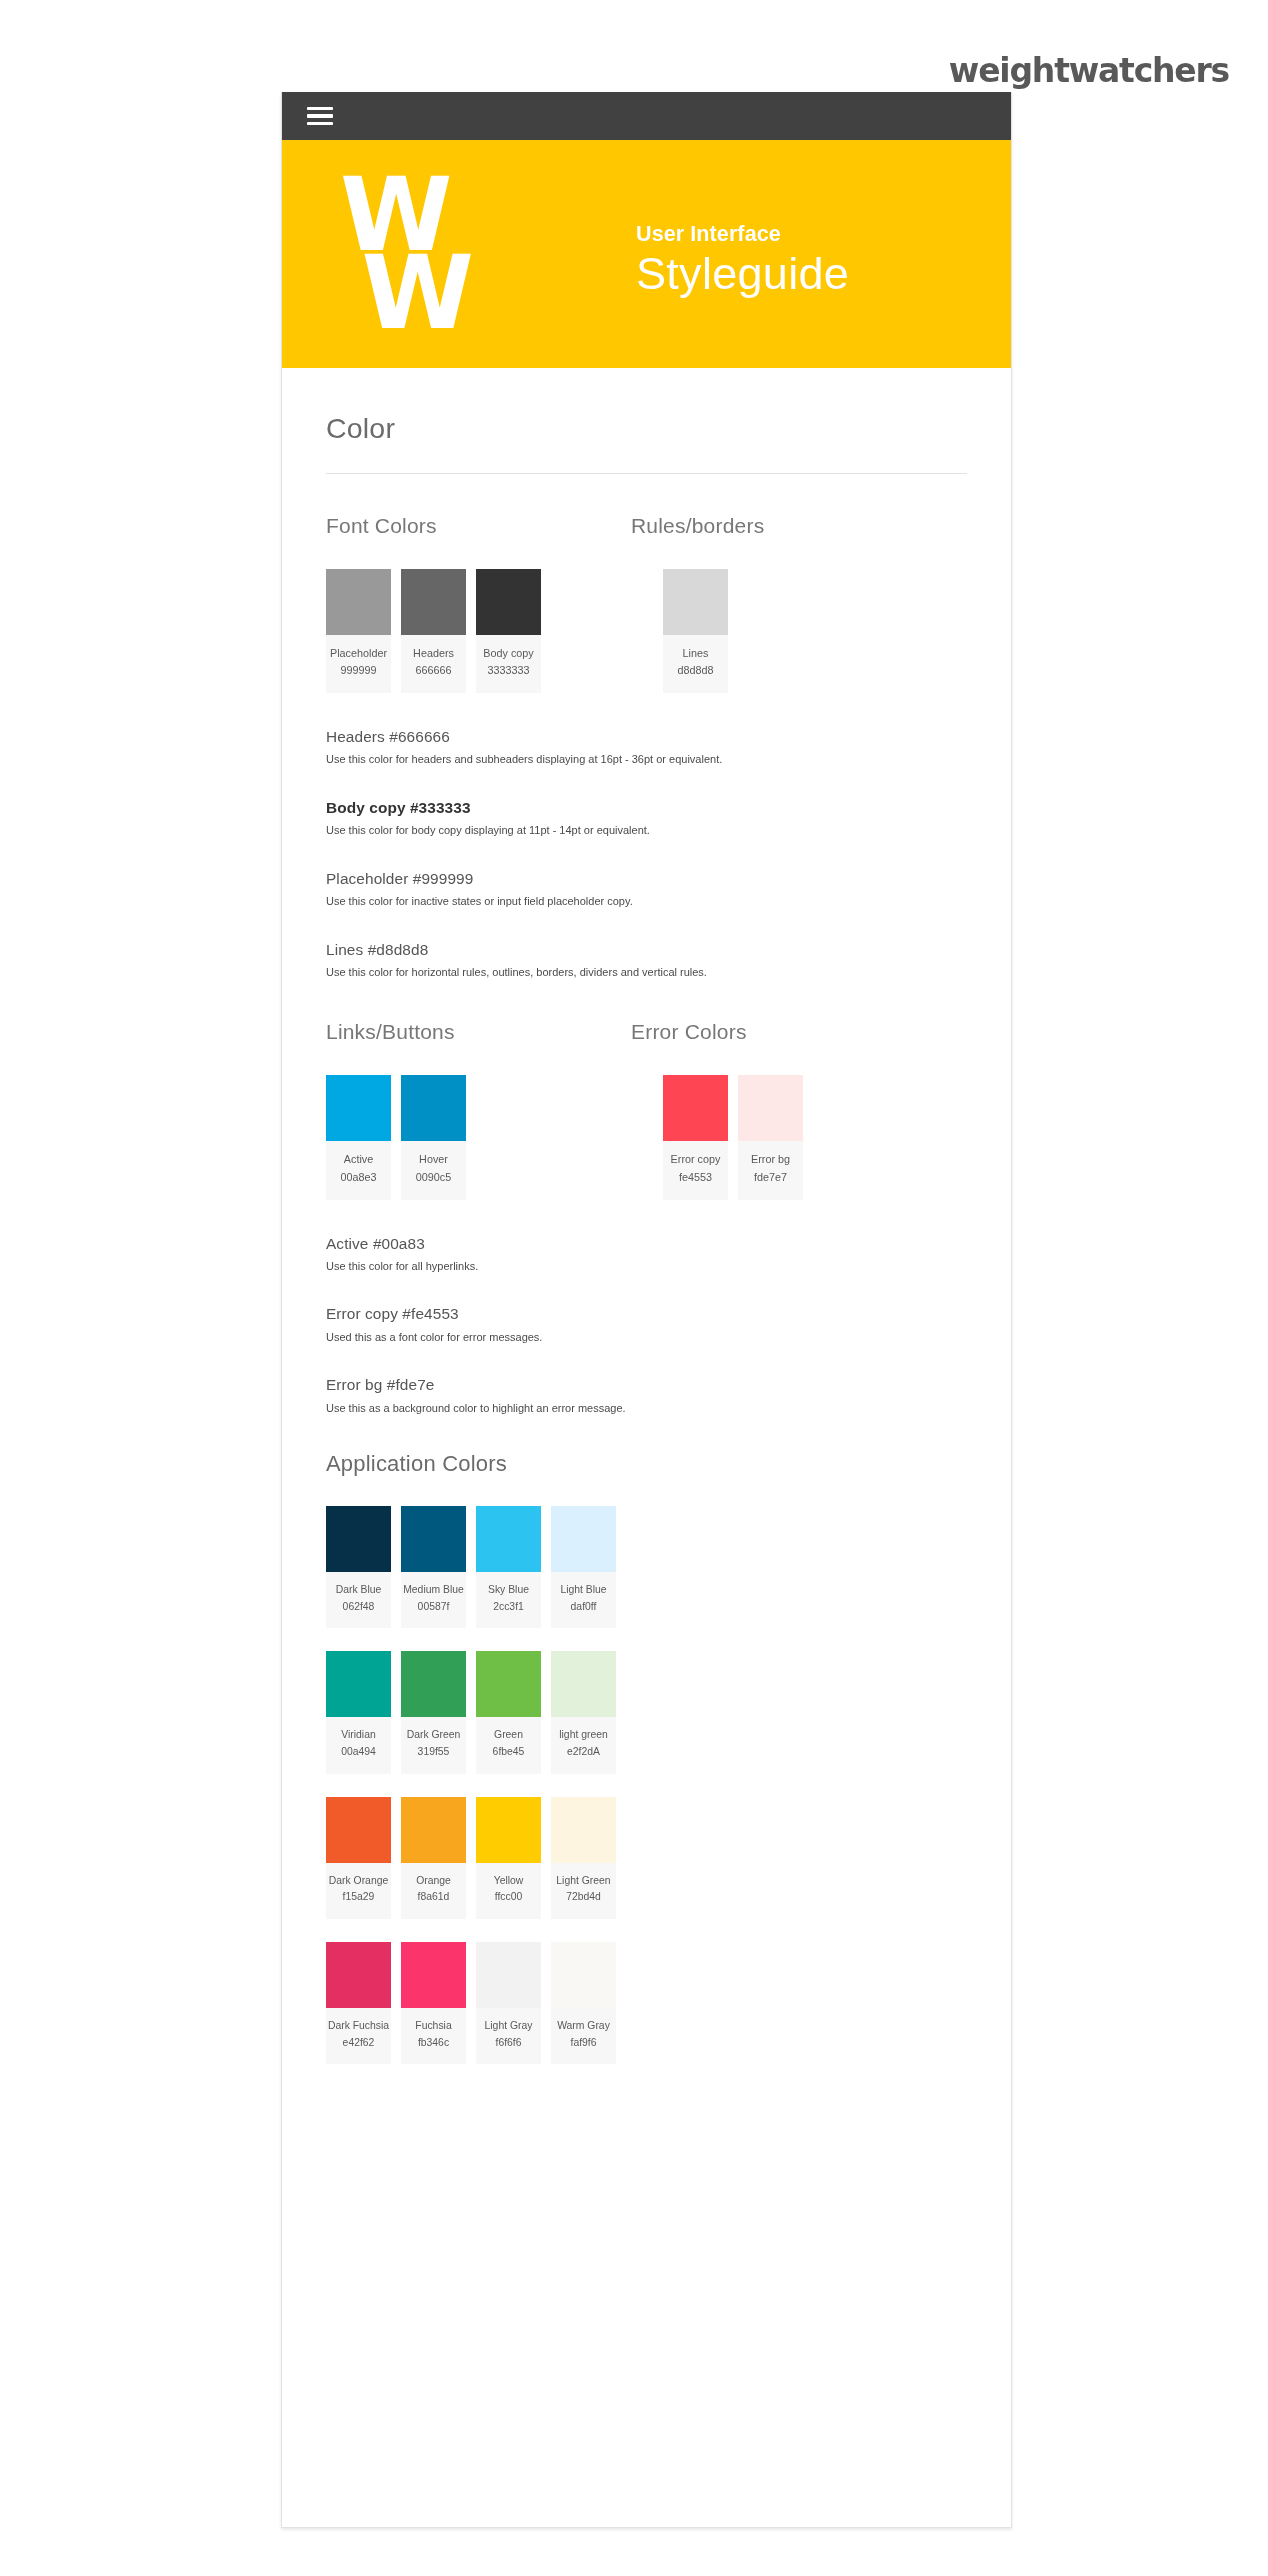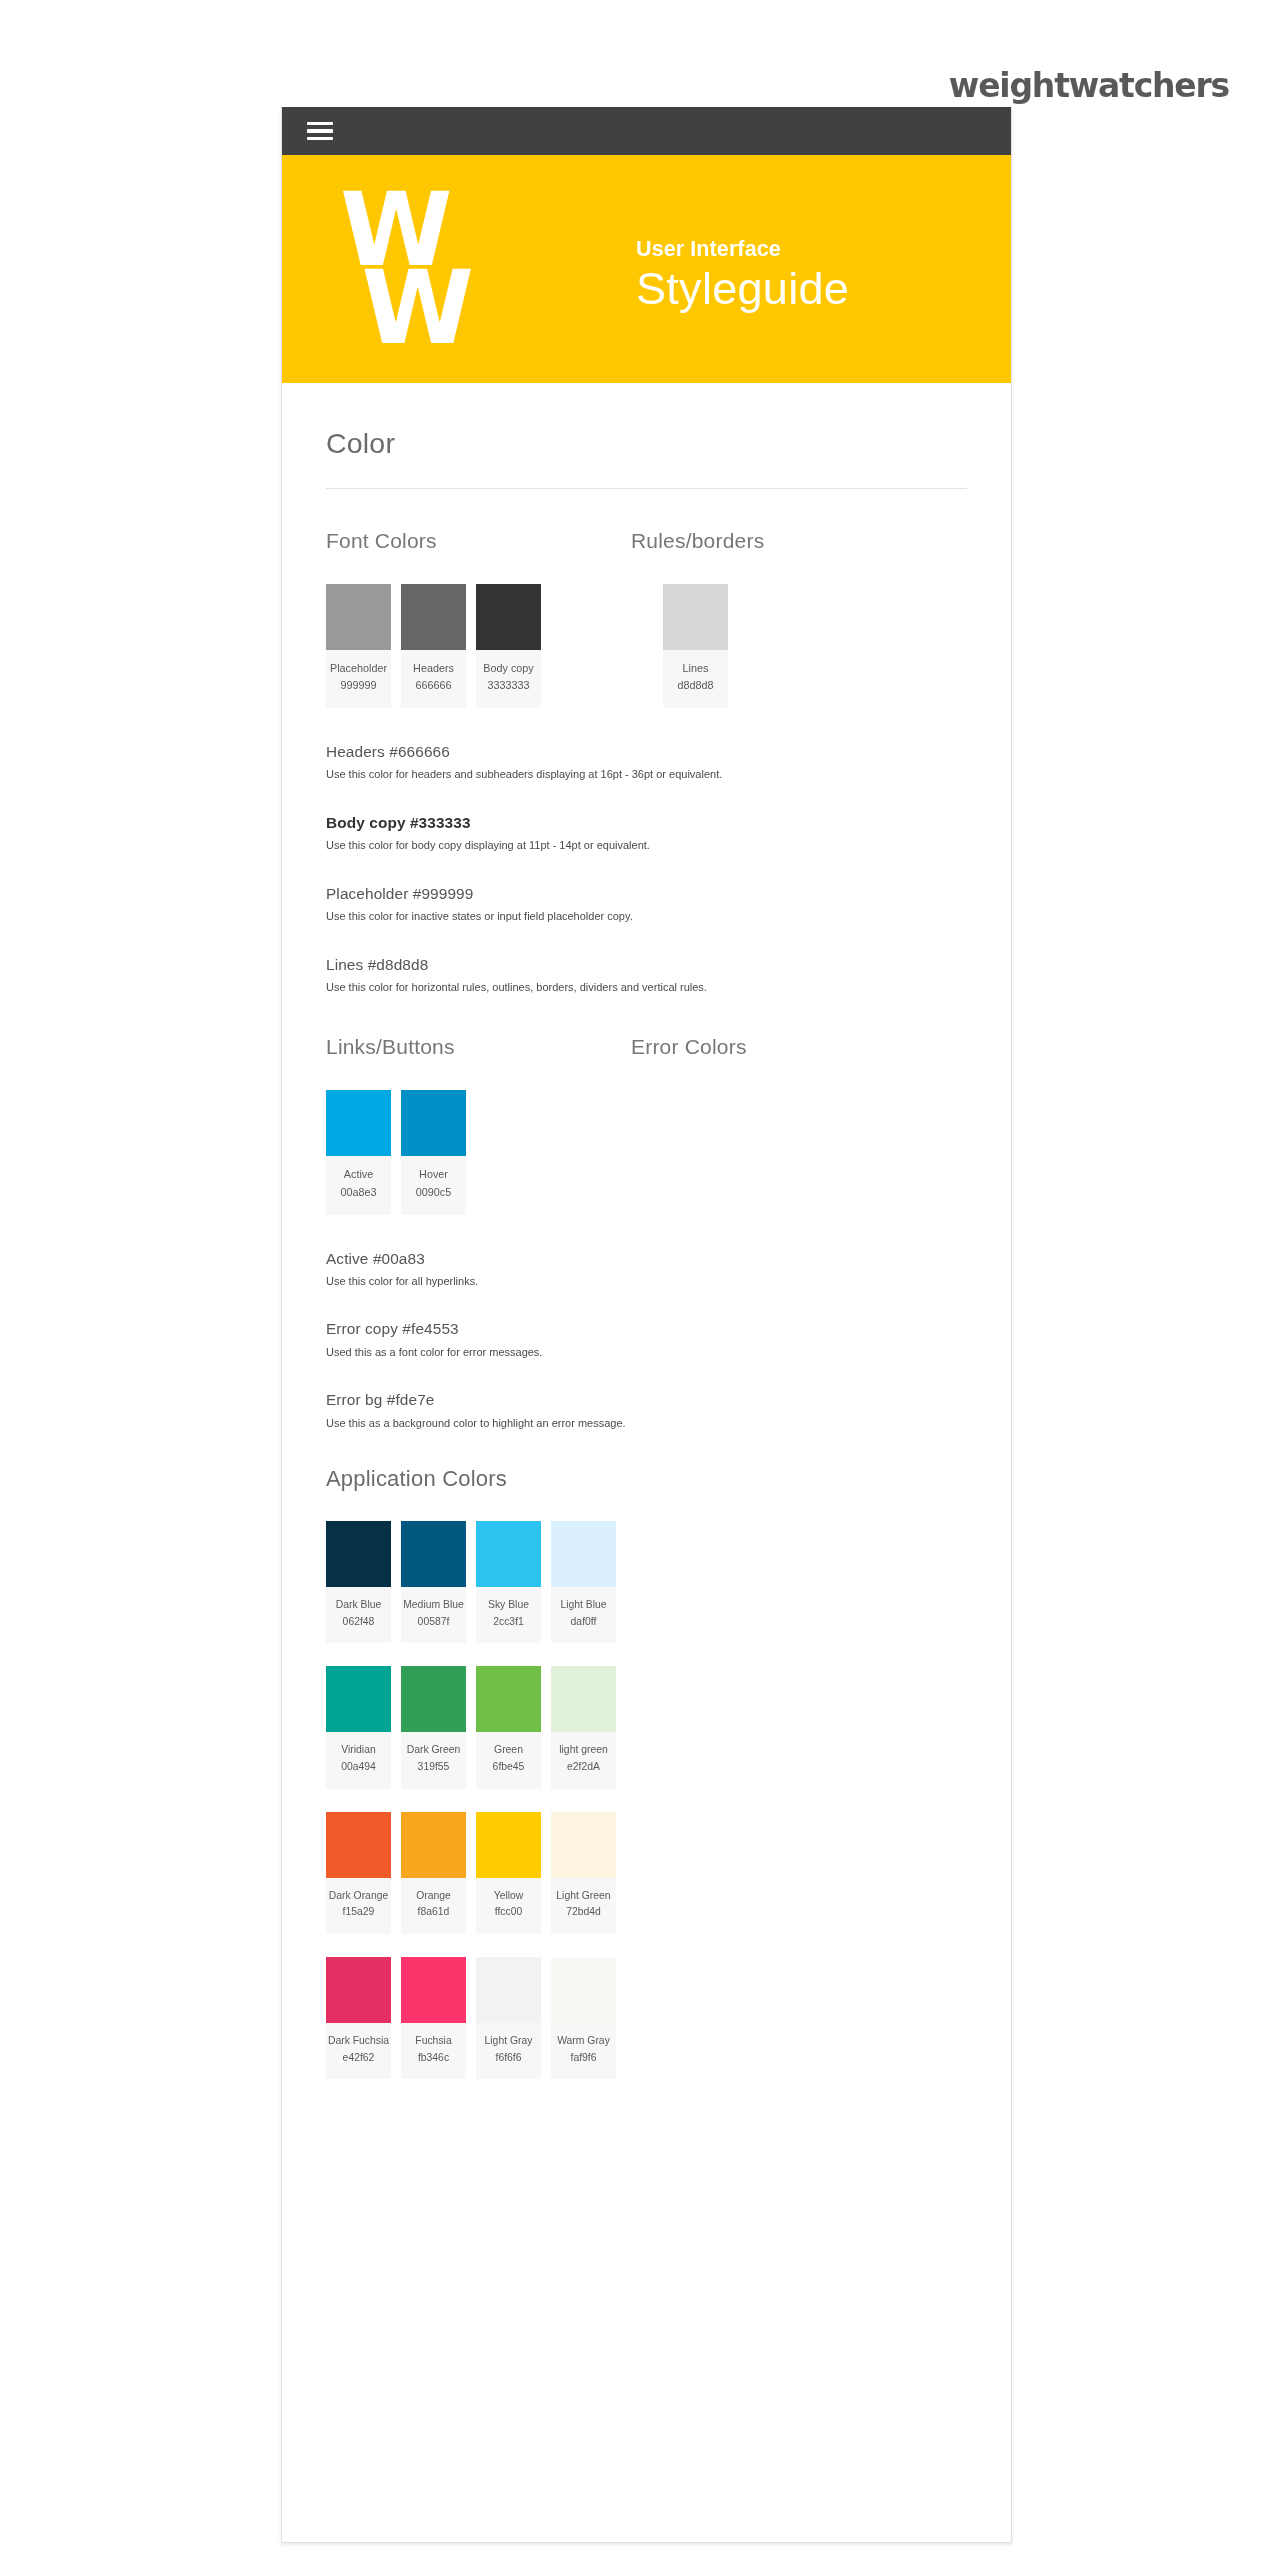--- a/index.html
+++ b/index.html
@@ -6,21 +6,21 @@
 
   html, body {
     width: 1269px;
     height: 2576px;
     background: #ffffff;
     font-family: "Liberation Sans", sans-serif;
   }
 
   
   .brandbar {
-    height: 107px;
+    height: 92px;
     padding-right: 40px;
     display: flex;
     align-items: flex-end;
     justify-content: flex-end;
   }
   .brand-logo {
     font-family: "DejaVu Sans", sans-serif;
     font-size: 33px;
     font-weight: 700;
     letter-spacing: -1.2px;
@@ -332,20 +332,38 @@
               </div>
               <div class="swatch">
                 <div class="chip" style="background: rgb(0, 144, 197);"></div>
                 <div class="cap">
                   <span class="nm">Hover</span>
                   <span class="hx">0090c5</span>
                 </div>
               </div>
             </div>
       </div>
+      <div>
+        <div class="group-row" id="error-row">
+              <div class="swatch">
+                <div class="chip" style="background: rgb(254, 69, 83);"></div>
+                <div class="cap">
+                  <span class="nm">Error copy</span>
+                  <span class="hx">fe4553</span>
+                </div>
+              </div>
+              <div class="swatch">
+                <div class="chip" style="background: rgb(253, 231, 231);"></div>
+                <div class="cap">
+                  <span class="nm">Error bg</span>
+                  <span class="hx">fde7e7</span>
+                </div>
+              </div>
+            </div>
+      </div>
     </div>
 
     <div style="padding-top:35px" id="link-desc">
           <div class="desc-block">
             <div class="desc-title">Active #00a83</div>
             <div class="desc-body">Use this color for all hyperlinks.</div>
           </div>
           <div class="desc-block">
             <div class="desc-title">Error copy #fe4553</div>
             <div class="desc-body">Used this as a font color for error messages.</div>

